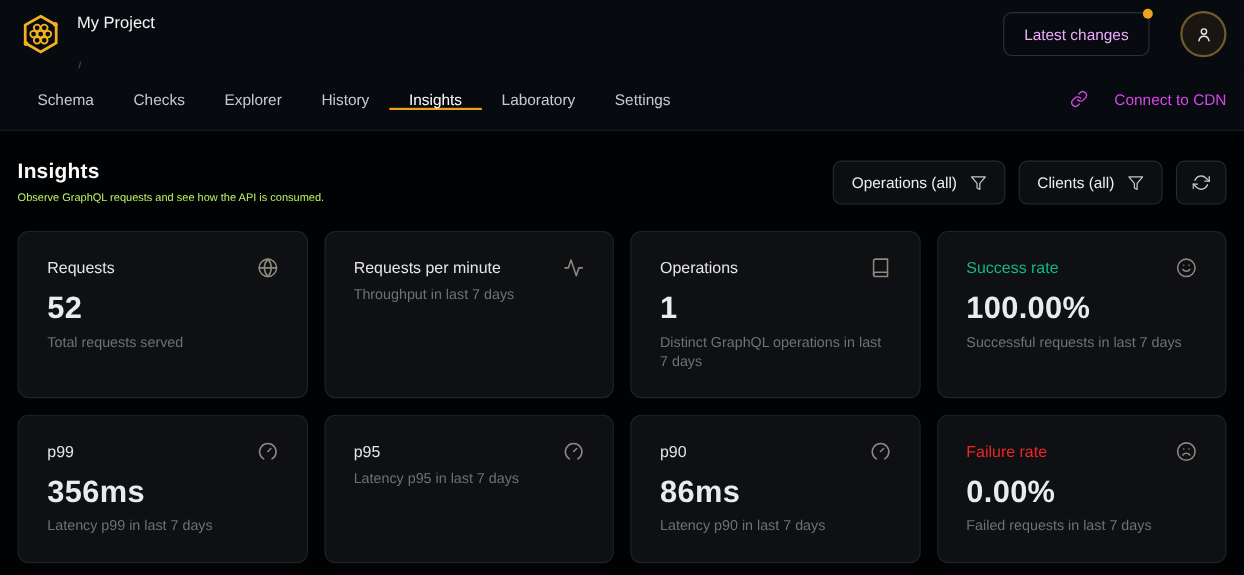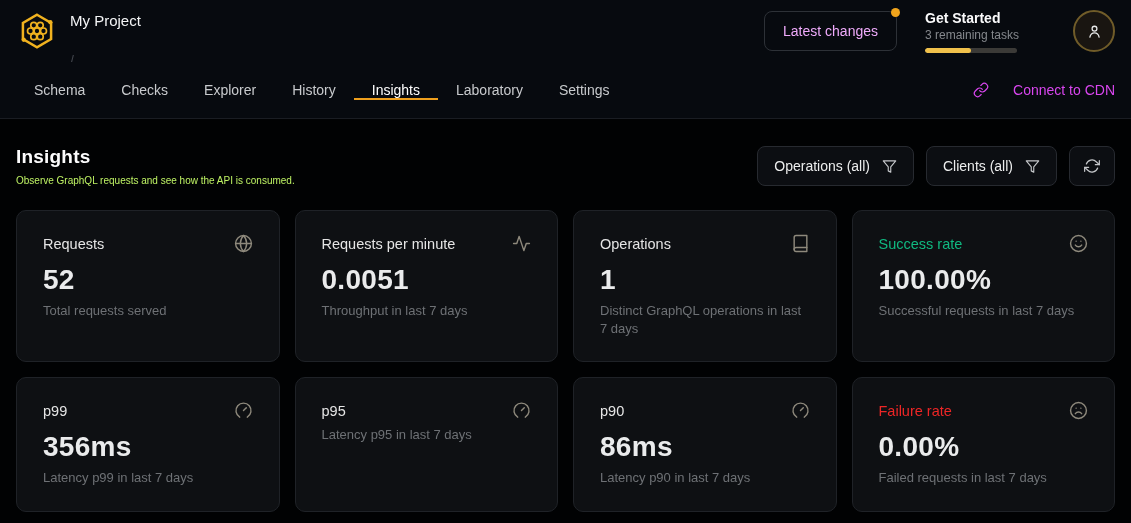--- a/index.html
+++ b/index.html
@@ -98,27 +98,20 @@
               <polyline points="6 9 12 15 18 9"></polyline>
             </svg>
           </span>
       </button>
     </nav>
     <div class="header-right">
       <button class="latest-btn">
         <span>Latest changes</span>
         <span class="notif-dot"></span>
       </button>
-      <div class="get-started">
-        <div class="gs-title">Get Started</div>
-        <div class="gs-sub">3 remaining tasks</div>
-        <div class="gs-bar">
-          <div class="gs-fill" style="width: 50%; background: rgb(240, 193, 75);"></div>
-        </div>
-      </div>
       <button class="avatar">
         <span style="display:flex">
             <svg viewBox="0 0 24 24" fill="none" stroke="currentColor" stroke-width="1.8" stroke-linecap="round" stroke-linejoin="round">
               <circle cx="12" cy="8" r="3.4"></circle>
               <path d="M5.5 20c.8-4 3.4-6 6.5-6s5.7 2 6.5 6"></path>
             </svg>
           </span>
       </button>
     </div>
   </header>
@@ -195,21 +188,20 @@
         </div>
         <div class="card">
           <div class="card-top">
             <span class="card-title">Requests per minute</span>
             <span class="card-icon">
               <svg viewBox="0 0 24 24" fill="none" stroke="currentColor" stroke-width="1.8" stroke-linecap="round" stroke-linejoin="round">
                 <polyline points="22 12 18 12 15 21 9 3 6 12 2 12"></polyline>
               </svg>
             </span>
           </div>
-          <div class="card-value">0.0051</div>
           <div class="card-sub">Throughput in last 7 days</div>
         </div>
         <div class="card">
           <div class="card-top">
             <span class="card-title">Operations</span>
             <span class="card-icon">
               <svg viewBox="0 0 24 24" fill="none" stroke="currentColor" stroke-width="1.8" stroke-linecap="round" stroke-linejoin="round">
                 <path d="M4 19.5A2.5 2.5 0 0 1 6.5 17H20"></path>
                 <path d="M6.5 2H20v20H6.5A2.5 2.5 0 0 1 4 19.5v-15A2.5 2.5 0 0 1 6.5 2z"></path>
               </svg>

